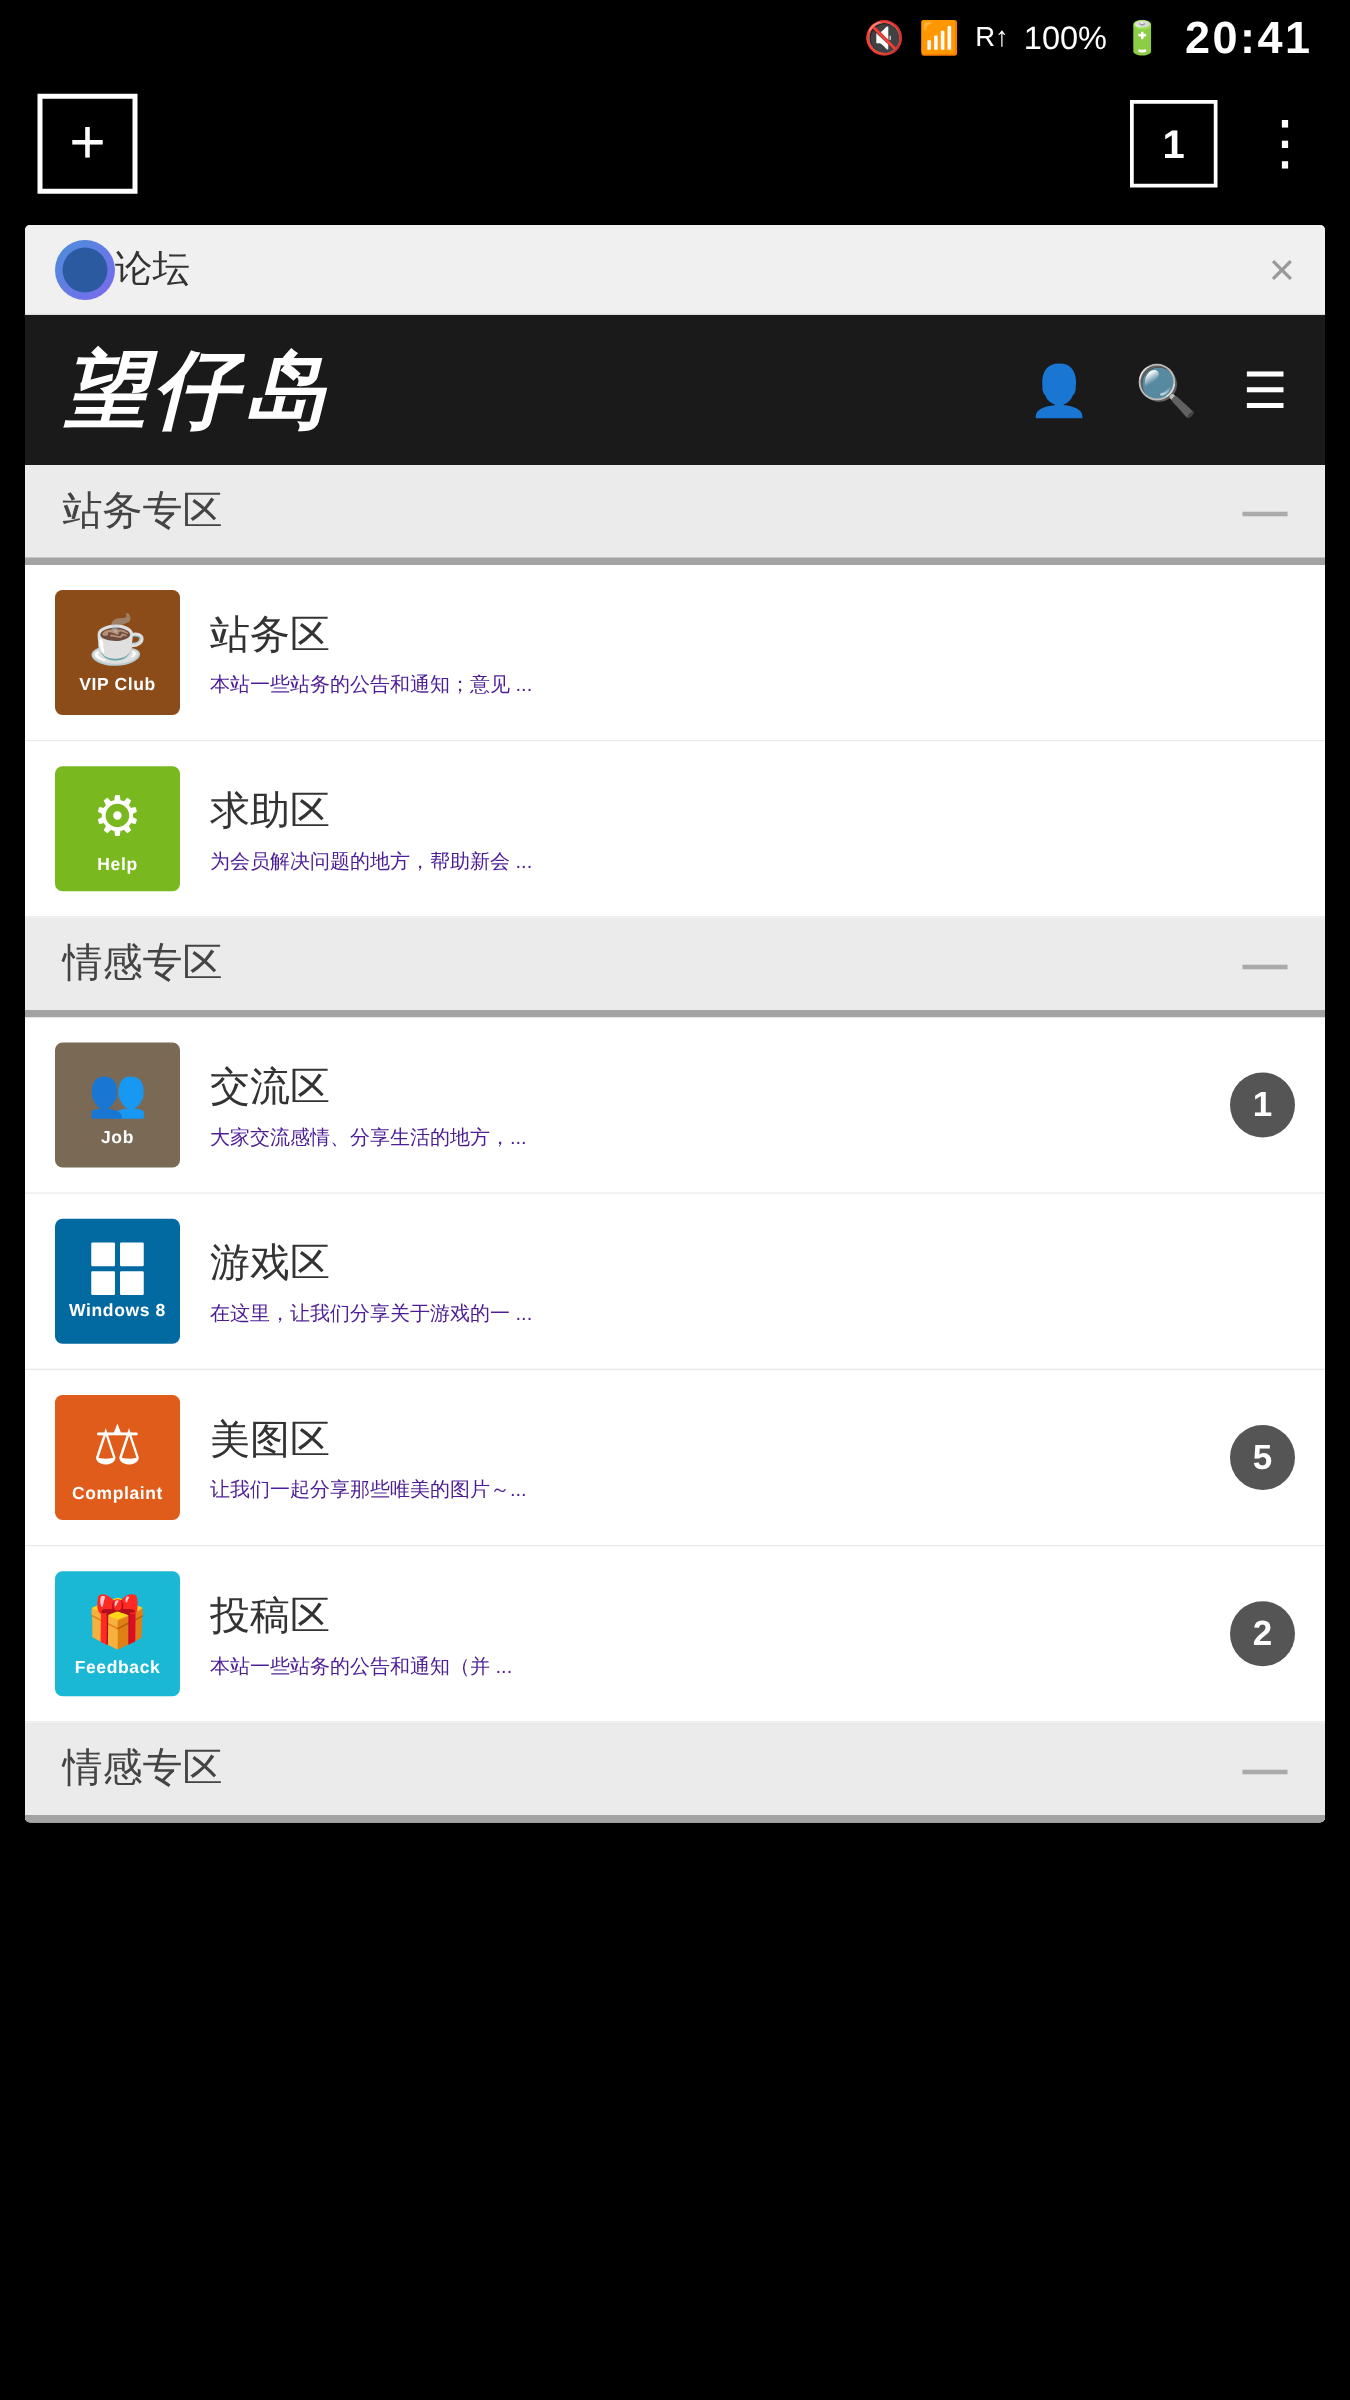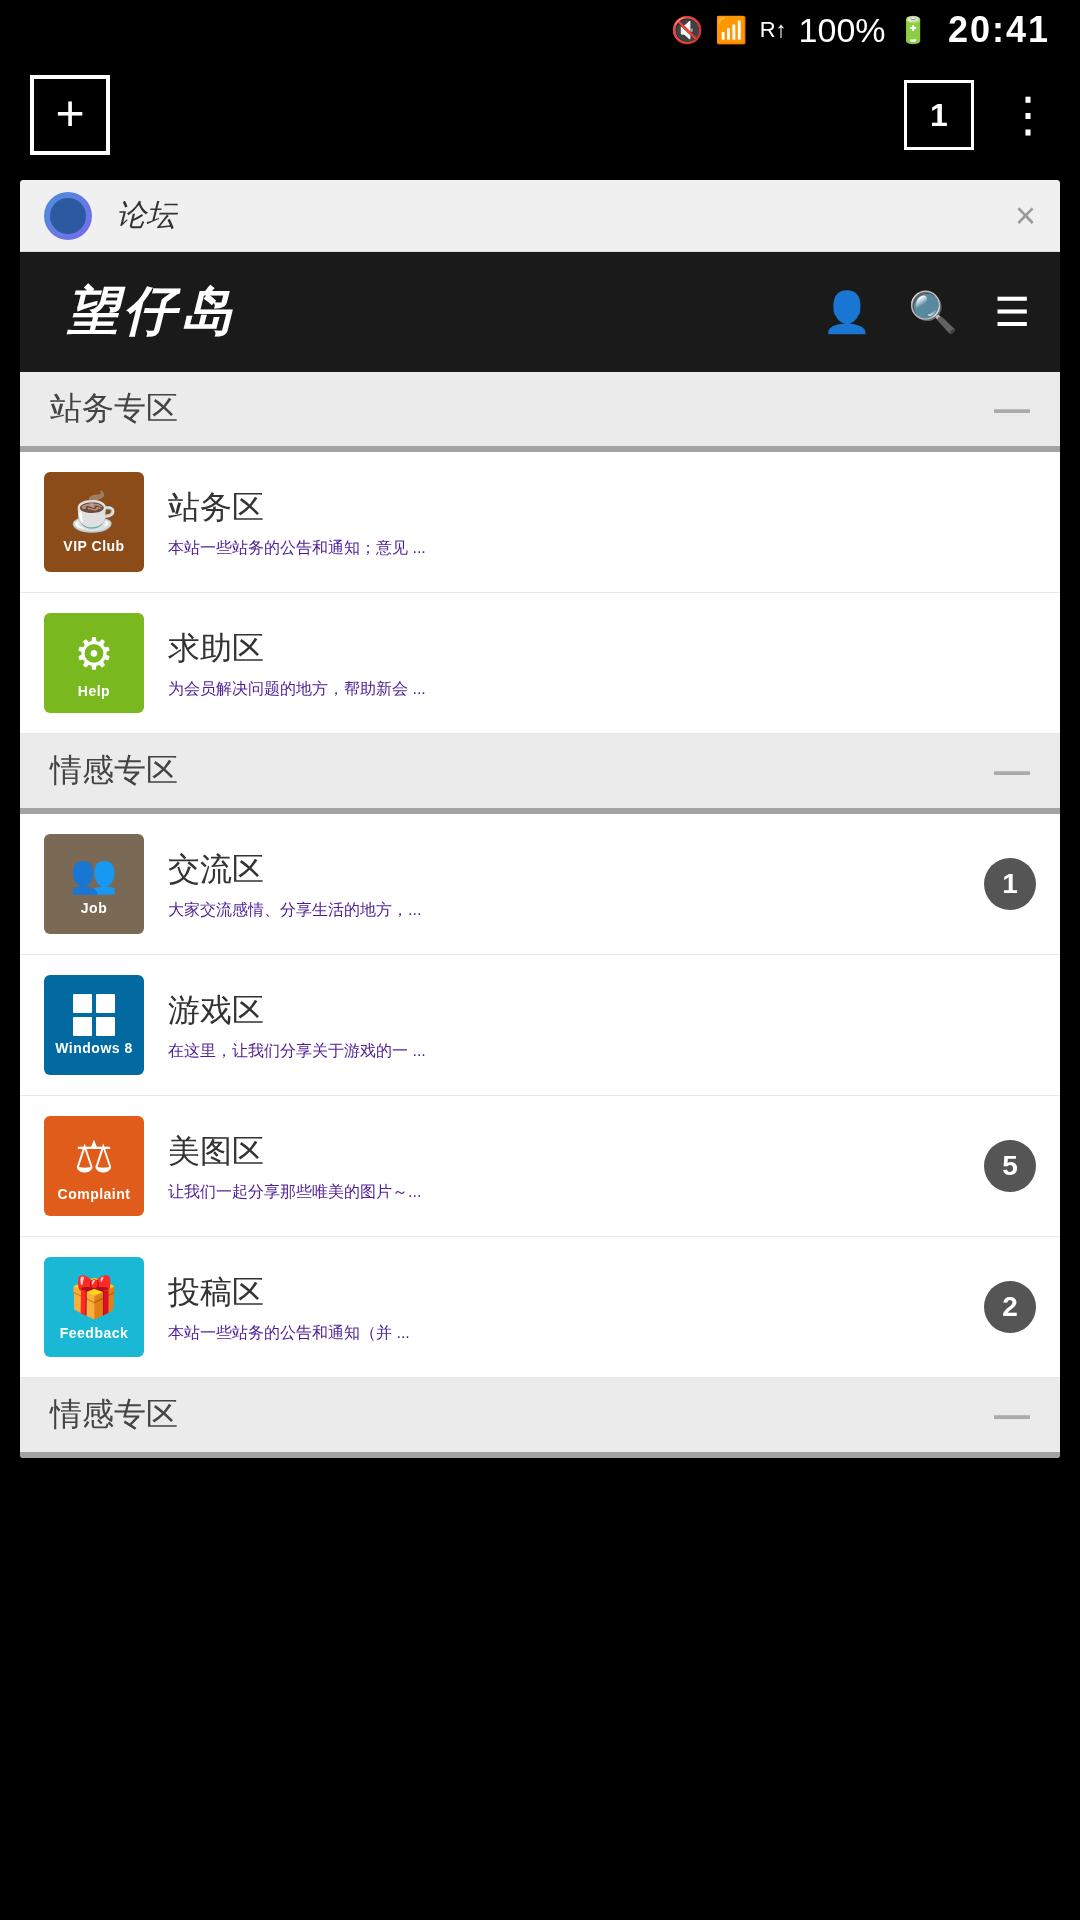--- a/index.html
+++ b/index.html
@@ -105,22 +105,21 @@
       height: 72px;
       display: flex;
       align-items: center;
       padding: 0 24px;
       justify-content: space-between;
       border-bottom: 1px solid #ddd;
     }
     .card-header-left {
       display: flex;
       align-items: center;
-      gap: 24px;
-      font-style: italic;
+      gap: 0;
     }
     .site-favicon {
       width: 48px;
       height: 48px;
       border-radius: 50%;
       background: linear-gradient(135deg, #4a90d9, #7b68ee);
       display: flex;
       align-items: center;
       justify-content: center;
     }
@@ -147,26 +146,25 @@
     .forum-header {
       background: #1a1a1a;
       height: 120px;
       display: flex;
       align-items: center;
       justify-content: space-between;
       padding: 0 30px;
     }
     .forum-logo-text {
       color: #fff;
-      font-size: 53px;
+      font-size: 68px;
       font-weight: bold;
       font-style: italic;
       letter-spacing: 4px;
       font-family: 'Arial Black', sans-serif;
-      margin-left: 16px;
     }
     .forum-nav-icons {
       display: flex;
       align-items: center;
       gap: 36px;
     }
     .forum-nav-icon {
       color: #fff;
       font-size: 40px;
       cursor: pointer;
@@ -283,21 +281,21 @@
     }
   </style>
 </head>
 <body>
 
 <div class="status-bar">
   <div class="status-bar-icons">
     <span class="status-icon">🔇</span>
     <span class="status-icon">📶</span>
     <span class="status-icon" style="font-size:22px;">R↑</span>
-    <span class="status-icon" style="font-size:34px;">100%</span>
+    <span class="status-icon" style="font-size:26px;">100%</span>
     <span class="status-icon">🔋</span>
   </div>
   <span class="status-time">20:41</span>
 </div>
 
 <div class="top-toolbar">
   <div class="toolbar-add-btn">
     <span>+</span>
   </div>
   <div class="toolbar-right">

